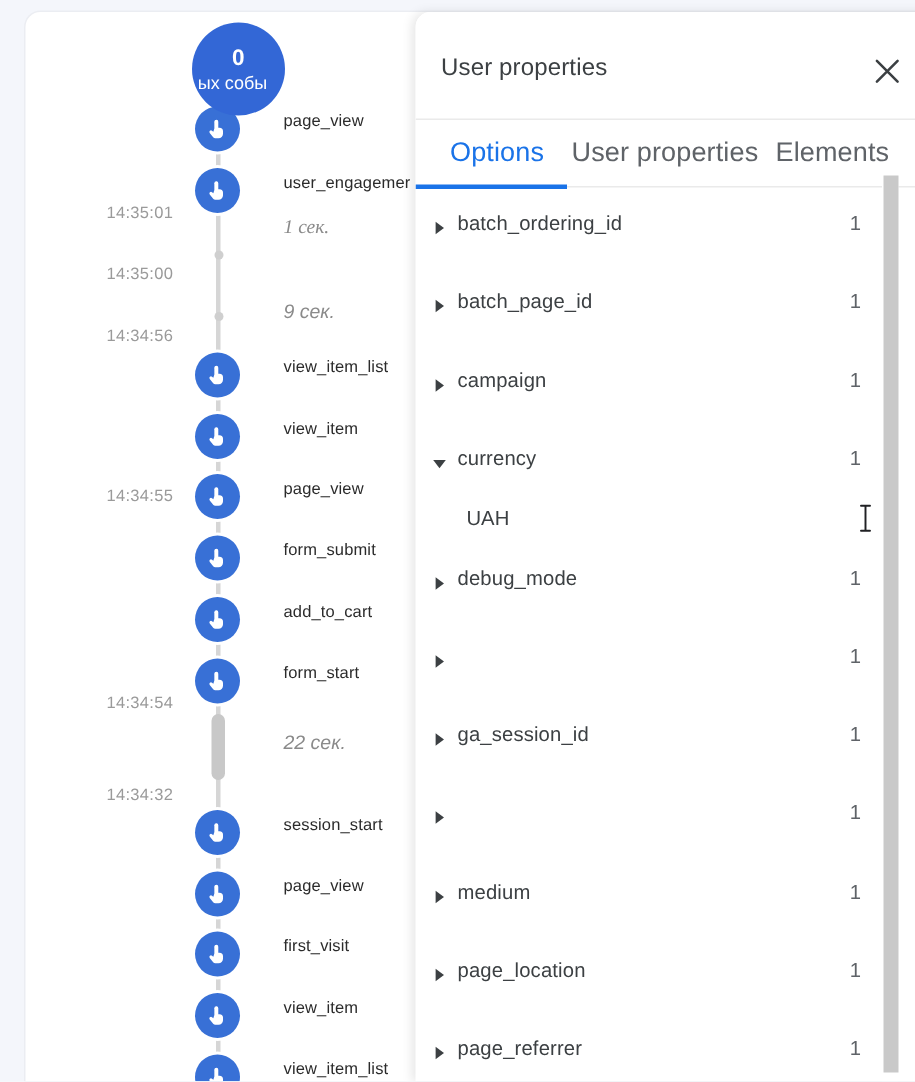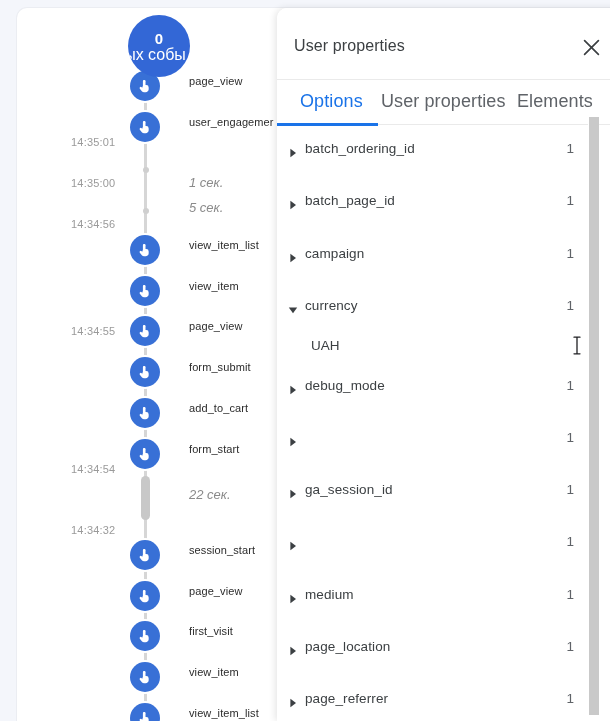--- a/index.html
+++ b/index.html
@@ -82,21 +82,21 @@
     overflow: hidden;
     z-index: 5;
   }
   .head-badge .bnum {
     font-size: 15px;
     font-weight: bold;
     line-height: 16px;
     letter-spacing: .2px;
   }
   .head-badge .btext {
-    font-size: 16px;
+    font-size: 12px;
     line-height: 14px;
     white-space: nowrap;
     margin-top: 1px;
     transform: translateX(-4px);
   }
 
   
   .evt {
     position: absolute;
     left: 0;
@@ -413,22 +413,22 @@
         </div>
       <div id="timestamps-layer">
           <div class="ts" style="top: 128px;">14:35:01</div>
           <div class="ts" style="top: 169px;">14:35:00</div>
           <div class="ts" style="top: 210px;">14:34:56</div>
           <div class="ts" style="top: 317px;">14:34:55</div>
           <div class="ts" style="top: 455px; text-align: center;">14:34:54</div>
           <div class="ts" style="top: 516px;">14:34:32</div>
         </div>
       <div id="durations-layer">
-          <div class="dur" style="top: 167px;">1 сек.</div>
-          <div class="dur" style="top: 192px;">5 сек.</div>
+          <div class="dur" style="top: 135px; font-family: Liberation Serif, serif;">1 сек.</div>
+          <div class="dur" style="top: 192px;">9 сек.</div>
           <div class="dur" style="top: 479px;">22 сек.</div>
         </div>
     </div>
   </div>
 
   <div class="props-panel">
 
     <div class="panel-header">
       <div class="panel-title">User properties</div>
       <div class="close-btn">

